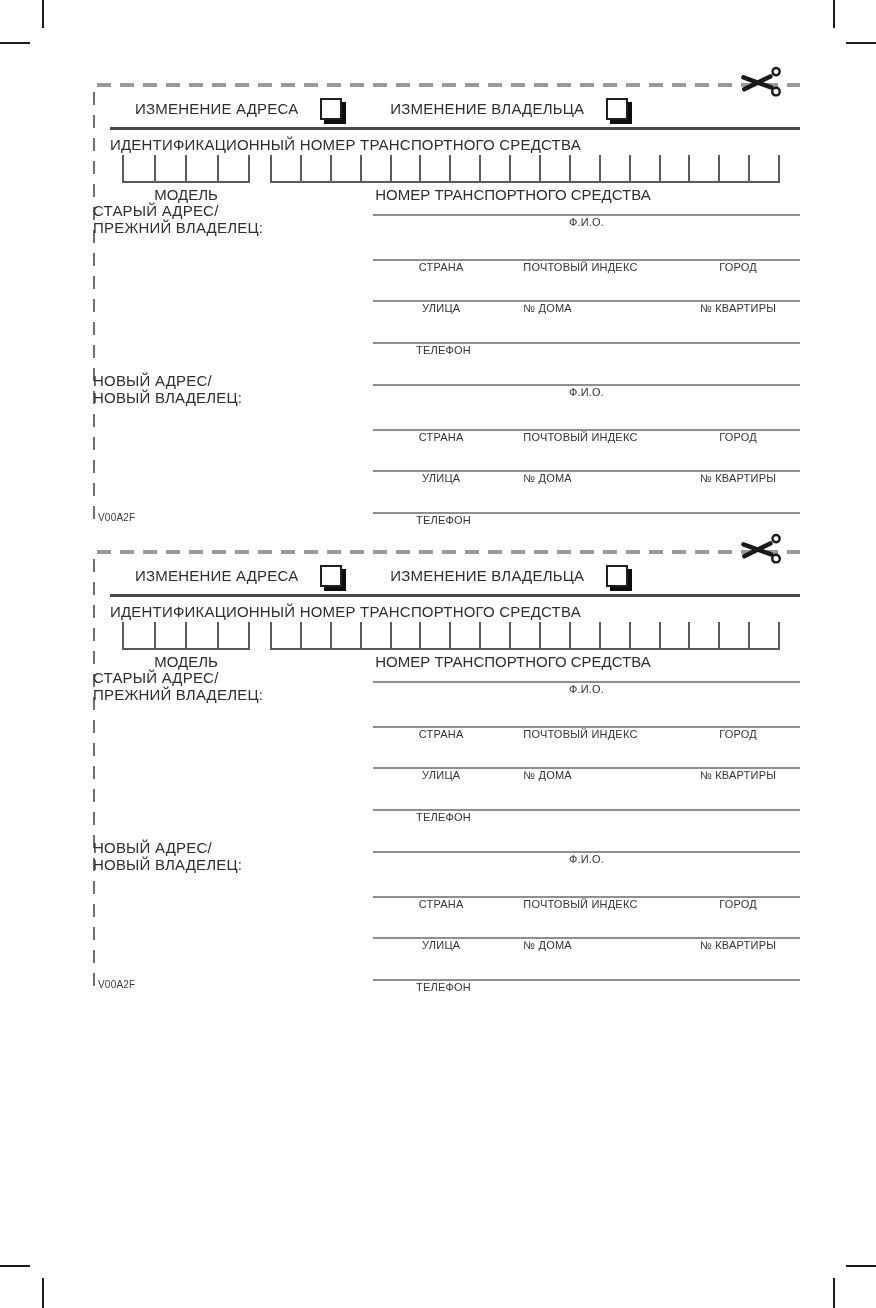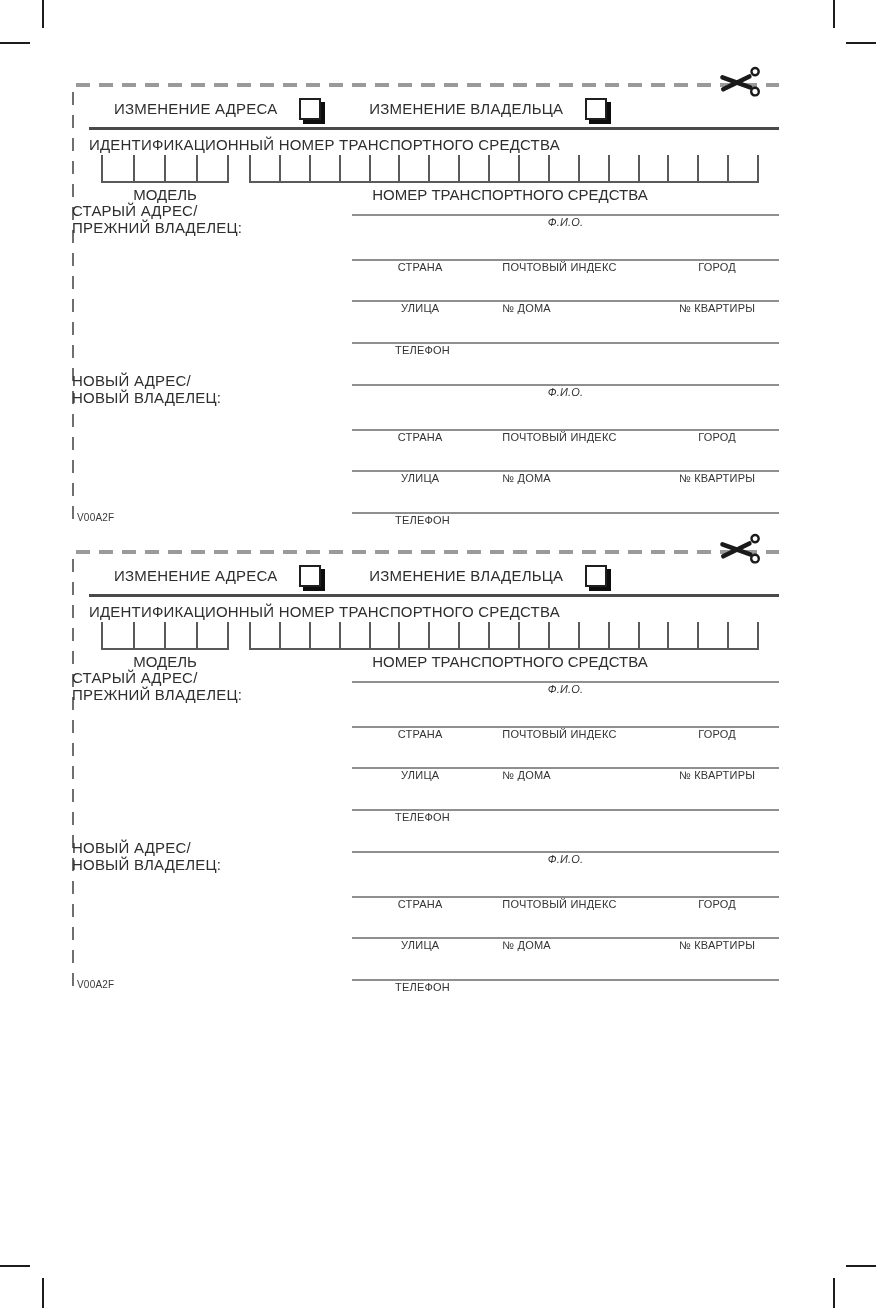--- a/index.html
+++ b/index.html
@@ -3,21 +3,21 @@
 <meta charset="utf-8">
 <style>
   html,body{margin:0;padding:0;background:#fff;}
   #page{
     position:relative;width:876px;height:1308px;background:#fff;overflow:hidden;
     font-family:"Liberation Sans", sans-serif;color:#2e2e2e;
   }
   
   .crop{position:absolute;background:#1c1c1c;}
   
-  .coupon-slot{position:absolute;left:72px;width:707px;}
+  .coupon-slot{position:absolute;left:93px;width:707px;}
   #coupon-1{top:83px;}
   #coupon-2{top:550px;}
   .coupon{position:relative;height:445px;}
   
   .hdash{position:absolute;top:0;left:4px;right:0;height:4px;
     background:repeating-linear-gradient(to right,#9a9a9a 0 14px,transparent 14px 23px);}
   .vdash{position:absolute;top:9px;left:0;bottom:0;width:2px;
     background:repeating-linear-gradient(to bottom,#6f6f6f 0 13px,transparent 13px 23px);}
   .scissors{position:absolute;top:-16px;right:14px;transform:rotate(-4deg);}
   
@@ -29,34 +29,34 @@
     box-shadow:4px 4px 0 #0d0d0d;margin-left:22px;margin-top:2px;}
   .sepline{position:absolute;top:44px;left:17px;right:0;border-top:3px solid #4a4a4a;}
   .vin-title{position:absolute;top:53px;left:17px;font-size:15px;letter-spacing:.2px;white-space:nowrap;}
   
   .combrow{position:absolute;top:72px;left:29px;display:flex;gap:20px;}
   .comb{display:flex;height:26px;border-bottom:2px solid #5a5a5a;}
   .combcell{border-left:2px solid #5a5a5a;}
   .combcell:last-child{border-right:2px solid #5a5a5a;}
   .comb-model .combcell{width:29.5px;}
   .comb-number .combcell{width:27.9px;}
-  .combcaps{position:absolute;top:103px;left:29px;display:flex;gap:26px;font-size:15px;}
+  .combcaps{position:absolute;top:103px;left:29px;display:flex;gap:8px;font-size:15px;}
   .combcaps .capm{width:128px;text-align:center;white-space:nowrap;}
   .combcaps .capn{width:510px;text-align:center;white-space:nowrap;}
   
   .addr-label{position:absolute;left:0;width:270px;text-align:left;
     font-size:15px;line-height:17px;letter-spacing:.2px;white-space:nowrap;}
   .addr-label.old{top:119px;}
   .addr-label.new{top:289px;}
   .fields{position:absolute;left:280px;width:427px;}
   .fields.f-old{top:131px;}
   .fields.f-new{top:301px;}
   .wline{border-top:2px solid #8f8f8f;height:0;}
   .caps{display:flex;height:14px;font-size:11px;color:#333;letter-spacing:.2px;}
-  .capc{width:100%;text-align:center;font-style:italic;}
+  .capc{width:100%;text-align:center;}
   .c1{width:33%;text-align:center;}
   .c2{width:37%;text-align:left;padding-left:14px;}
   .c3{width:30%;text-align:center;}
   .sp29{margin-top:29px;} .sp25{margin-top:25px;} .sp26{margin-top:26px;}
   .form-code{position:absolute;left:5px;top:429px;font-size:10px;color:#3a3a3a;letter-spacing:.2px;text-align:right;}
 </style>
 </head>
 <body>
 
 <div id="page">

